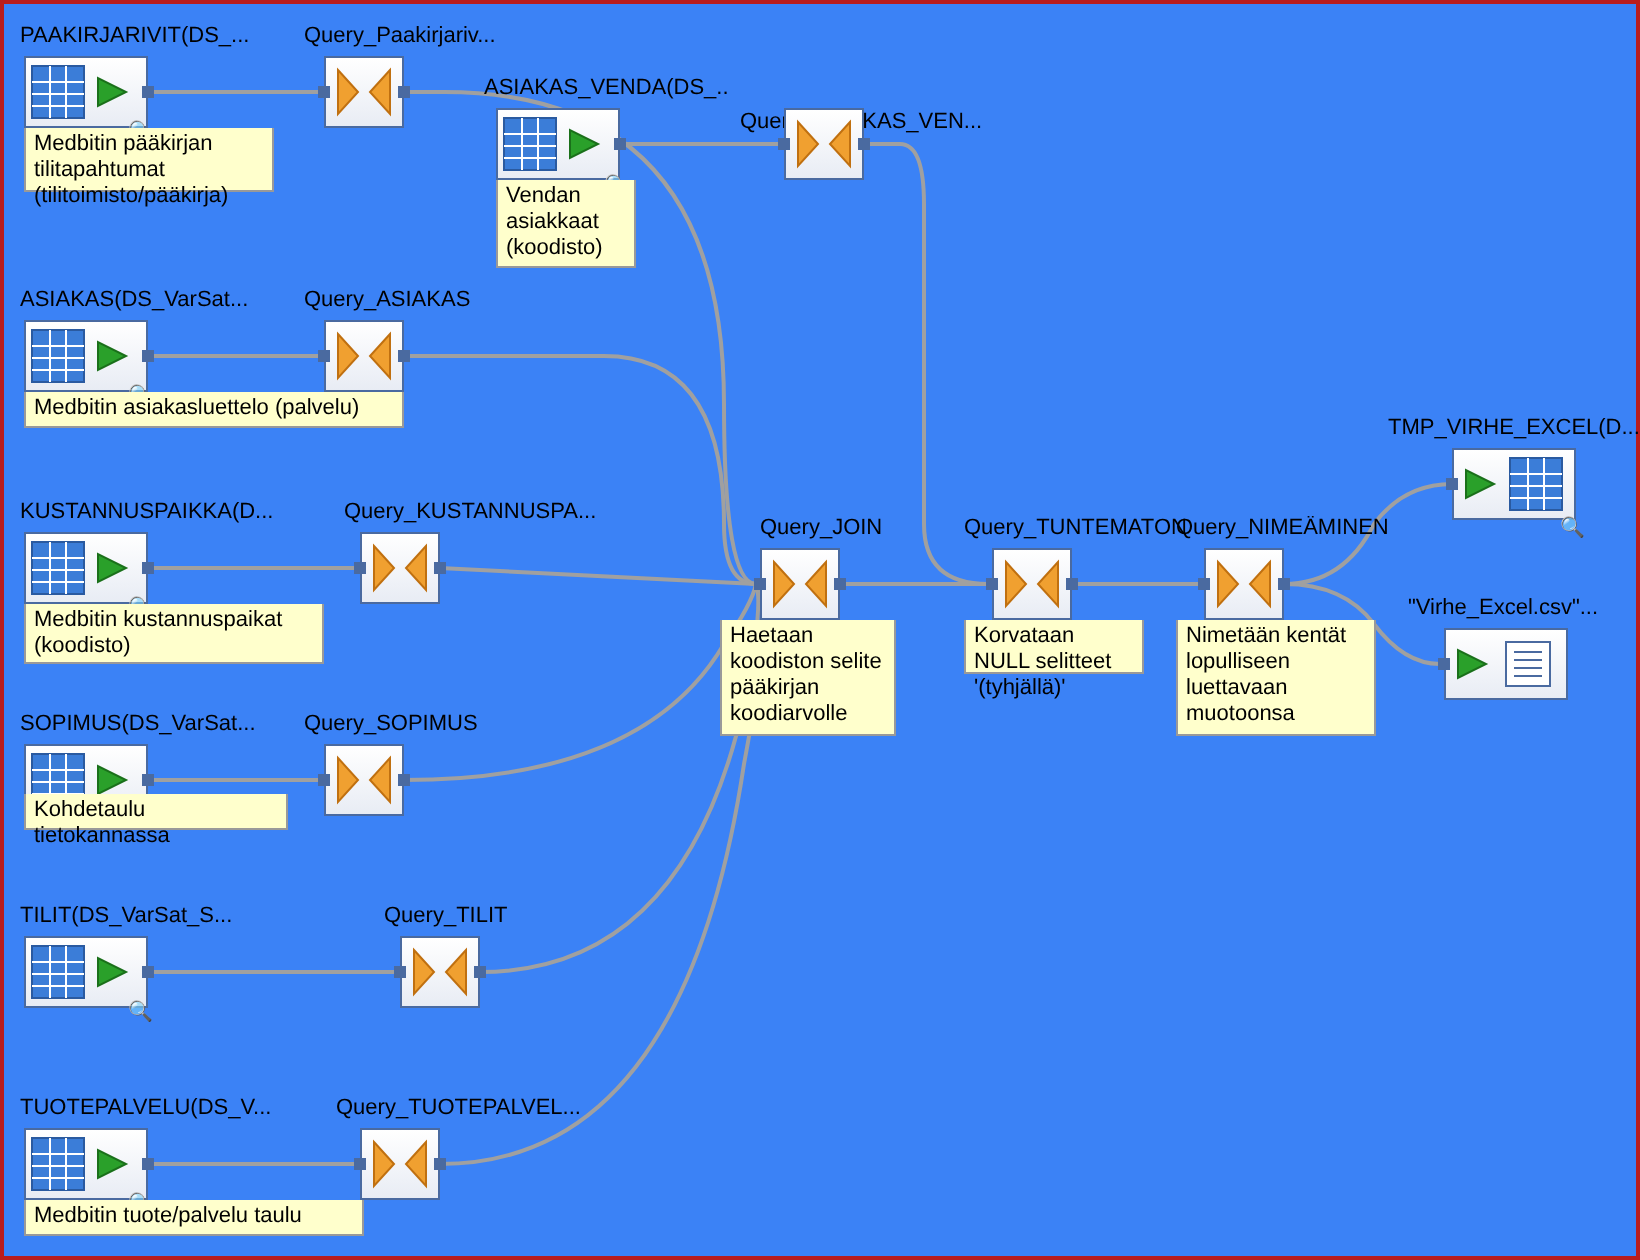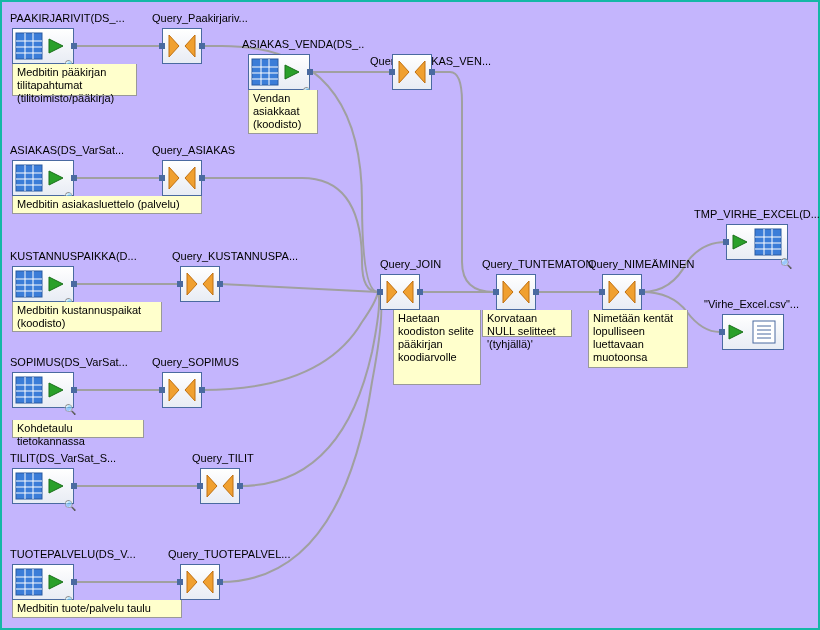--- a/index.html
+++ b/index.html
@@ -5,22 +5,22 @@
   body {
     margin: 0;
     font-family: Arial, sans-serif;
     font-size: 11px;
     background: #000;
   }
   .canvas {
     position: relative;
     width: 820px;
     height: 630px;
-    background: #c4b5fd;
-    border: 2px solid #14b8a6;
+    background: #3b82f6;
+    border: 2px solid #b91c1c;
     box-sizing: border-box;
   }
   .label {
     position: absolute;
     font-size: 11px;
     color: #000;
     white-space: nowrap;
     overflow: hidden;
     text-overflow: clip;
   }
@@ -217,21 +217,21 @@
 </div>
 
 <div class="label" style="left:378px; top:256px; width:80px">Query_JOIN</div>
 <div class="icon-box" style="left:378px; top:272px; width:40px; height:36px">
   <div class="port left"></div><div class="port right"></div>
   <svg width="38" height="34">
         <polygon points="6,6 16,17 6,28" fill="#f0a030" stroke="#c07010"></polygon>
         <polygon points="32,6 22,17 32,28" fill="#f0a030" stroke="#c07010"></polygon>
       </svg>
 </div>
-<div class="note" style="left:391px; top:308px; width:88px; height:75px">Haetaan koodiston selite pääkirjan koodiarvolle</div>
+<div class="note" style="left:358px; top:308px; width:88px; height:58px">Haetaan koodiston selite pääkirjan koodiarvolle</div>
 
 <div class="label" style="left:480px; top:256px; width:120px">Query_TUNTEMATON</div>
 <div class="icon-box" style="left:494px; top:272px; width:40px; height:36px">
   <div class="port left"></div><div class="port right"></div>
   <svg width="38" height="34">
         <polygon points="6,6 16,17 6,28" fill="#f0a030" stroke="#c07010"></polygon>
         <polygon points="32,6 22,17 32,28" fill="#f0a030" stroke="#c07010"></polygon>
       </svg>
 </div>
 <div class="note" style="left:480px; top:308px; width:90px; height:27px">Korvataan NULL selitteet '(tyhjällä)'</div>
@@ -281,21 +281,21 @@
         <rect x="3" y="4" width="26" height="26" fill="#3b7dd8" stroke="#2a5aa0"></rect>
         <line x1="3" y1="12" x2="29" y2="12" stroke="#fff"></line>
         <line x1="3" y1="18" x2="29" y2="18" stroke="#fff"></line>
         <line x1="3" y1="24" x2="29" y2="24" stroke="#fff"></line>
         <line x1="12" y1="4" x2="12" y2="30" stroke="#fff"></line>
         <line x1="20" y1="4" x2="20" y2="30" stroke="#fff"></line>
         <polygon points="36,10 36,24 50,17" fill="#2aa02a" stroke="#1a701a"></polygon>
       </svg>
 </div>
 <div class="magnifier" style="left:62px; top:402px">🔍</div>
-<div class="note" style="left:10px; top:418px; width:132px; height:18px">Kohdetaulu tietokannassa</div>
+<div class="note" style="left:10px; top:395px; width:132px; height:18px">Kohdetaulu tietokannassa</div>
 
 <div class="label" style="left:150px; top:354px; width:120px">Query_SOPIMUS</div>
 <div class="icon-box" style="left:160px; top:370px; width:40px; height:36px">
   <div class="port left"></div><div class="port right"></div>
   <svg width="38" height="34">
         <polygon points="6,6 16,17 6,28" fill="#f0a030" stroke="#c07010"></polygon>
         <polygon points="32,6 22,17 32,28" fill="#f0a030" stroke="#c07010"></polygon>
       </svg>
 </div>
 

